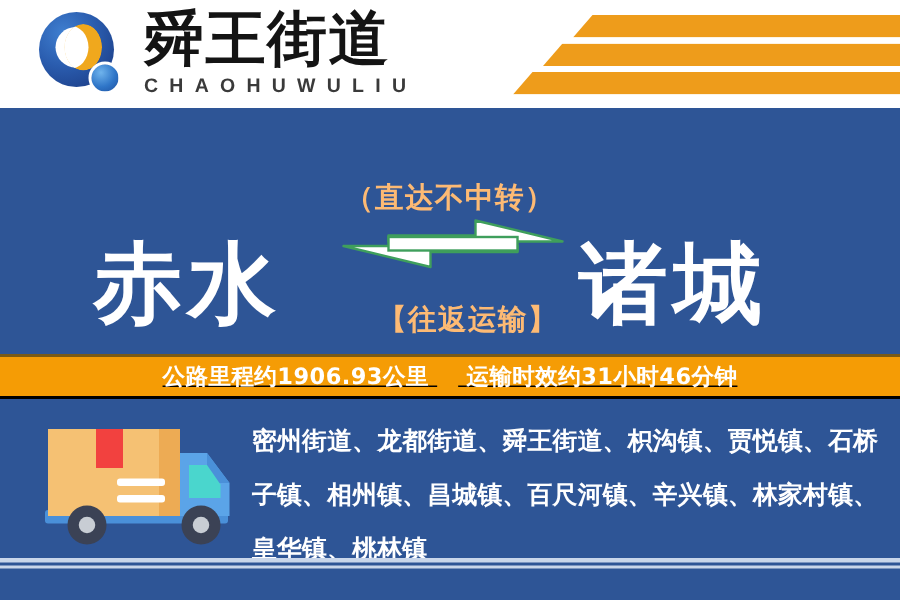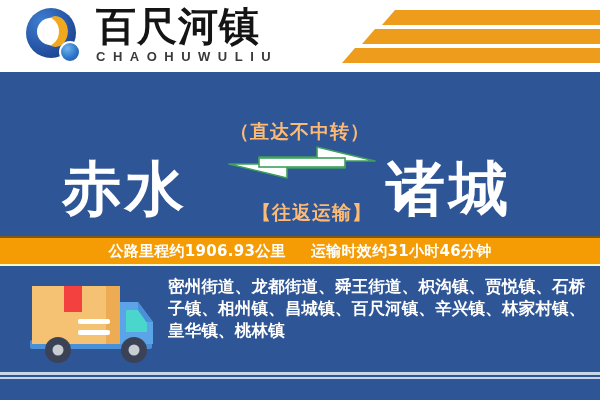--- a/index.html
+++ b/index.html
@@ -150,25 +150,26 @@
     width: 155px; height: 35px;
   }
 
   
   .infobar {
     position: absolute;
     left: 0; top: 236px;
     width: 600px; height: 30px;
     background: #f59c05;
     border-top: 2px solid #7a5a16;
-    border-bottom: 2px solid #fef9c3;
+    border-bottom: 2px solid #000000;
     box-sizing: border-box;
     display: flex;
     align-items: center;
     justify-content: center;
+    text-decoration: underline;
   }
   .infobar-text {
     font-family: "DejaVu Sans", "Liberation Sans", sans-serif;
     font-size: 15px;
     font-weight: bold;
     color: #ffffff;
     white-space: nowrap;
     letter-spacing: 0.3px;
   }
   .infobar-gap { display: inline-block; width: 14px; }
@@ -186,21 +187,21 @@
     width: 140px; height: 100px;
   }
   .coverage {
     position: absolute;
     left: 168px; top: 10px;
     width: 420px;
     font-family: "DejaVu Sans", "Liberation Sans", sans-serif;
     font-size: 16.5px;
     font-weight: bold;
     color: #ffffff;
-    line-height: 22px;
+    line-height: 36px;
     letter-spacing: 0.2px;
     text-align: left;
   }
   .roadline {
     position: absolute;
     left: 0; top: 106px;
     width: 600px; height: 3px;
     background: #c9d6ea;
   }
   .roadline2 {
@@ -218,21 +219,21 @@
   <div class="header">
 
     <div class="logo-mark">
       <div class="logo-ring"></div>
       <div class="logo-hole"></div>
       <div class="logo-crescent"></div>
       <div class="logo-dot"></div>
     </div>
 
     <div class="brand">
-      <div class="brand-cn">百尺河镇</div>
+      <div class="brand-cn">舜王街道</div>
       <div class="brand-en">CHAOHUWULIU</div>
     </div>
 
     <div class="stripes">
       <div class="stripe s1"></div>
       <div class="stripe s2"></div>
       <div class="stripe s3"></div>
     </div>
   </div>
 

